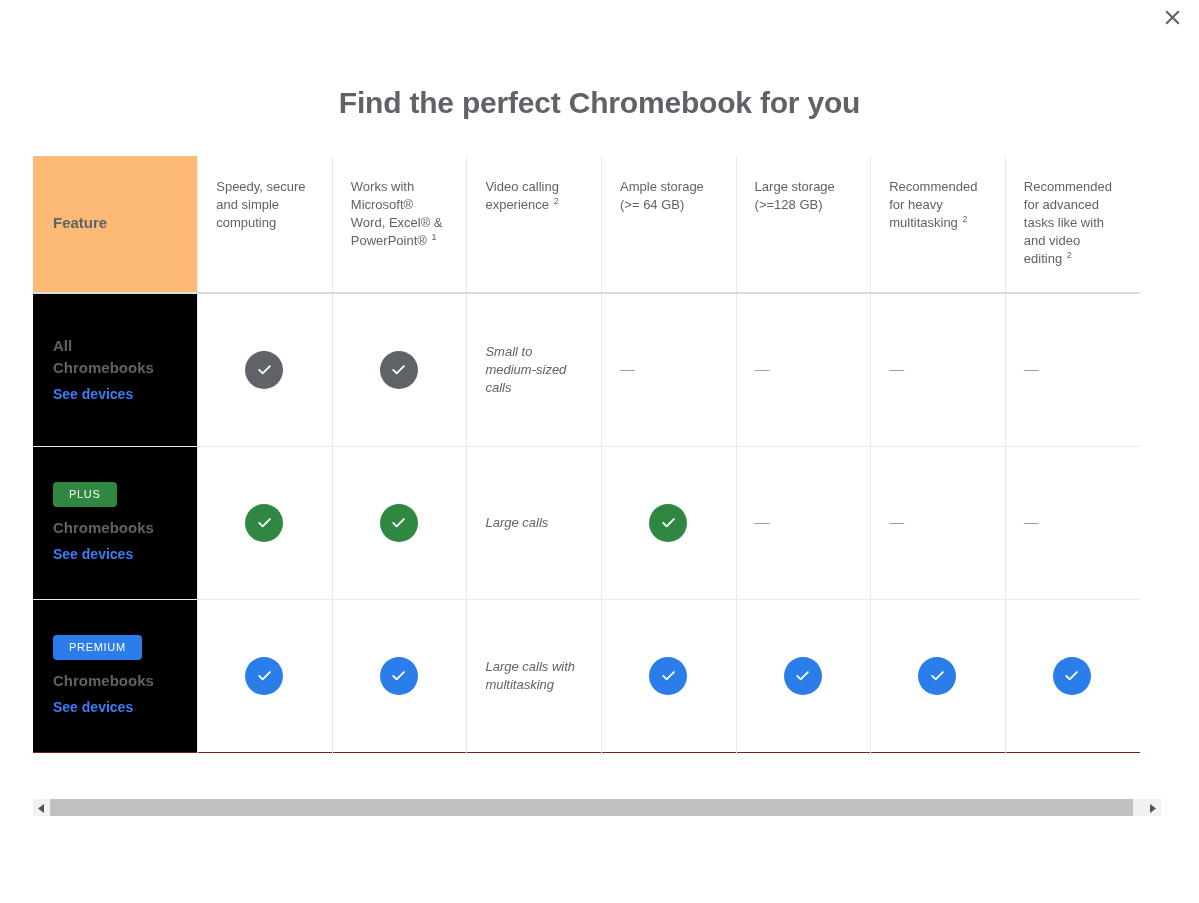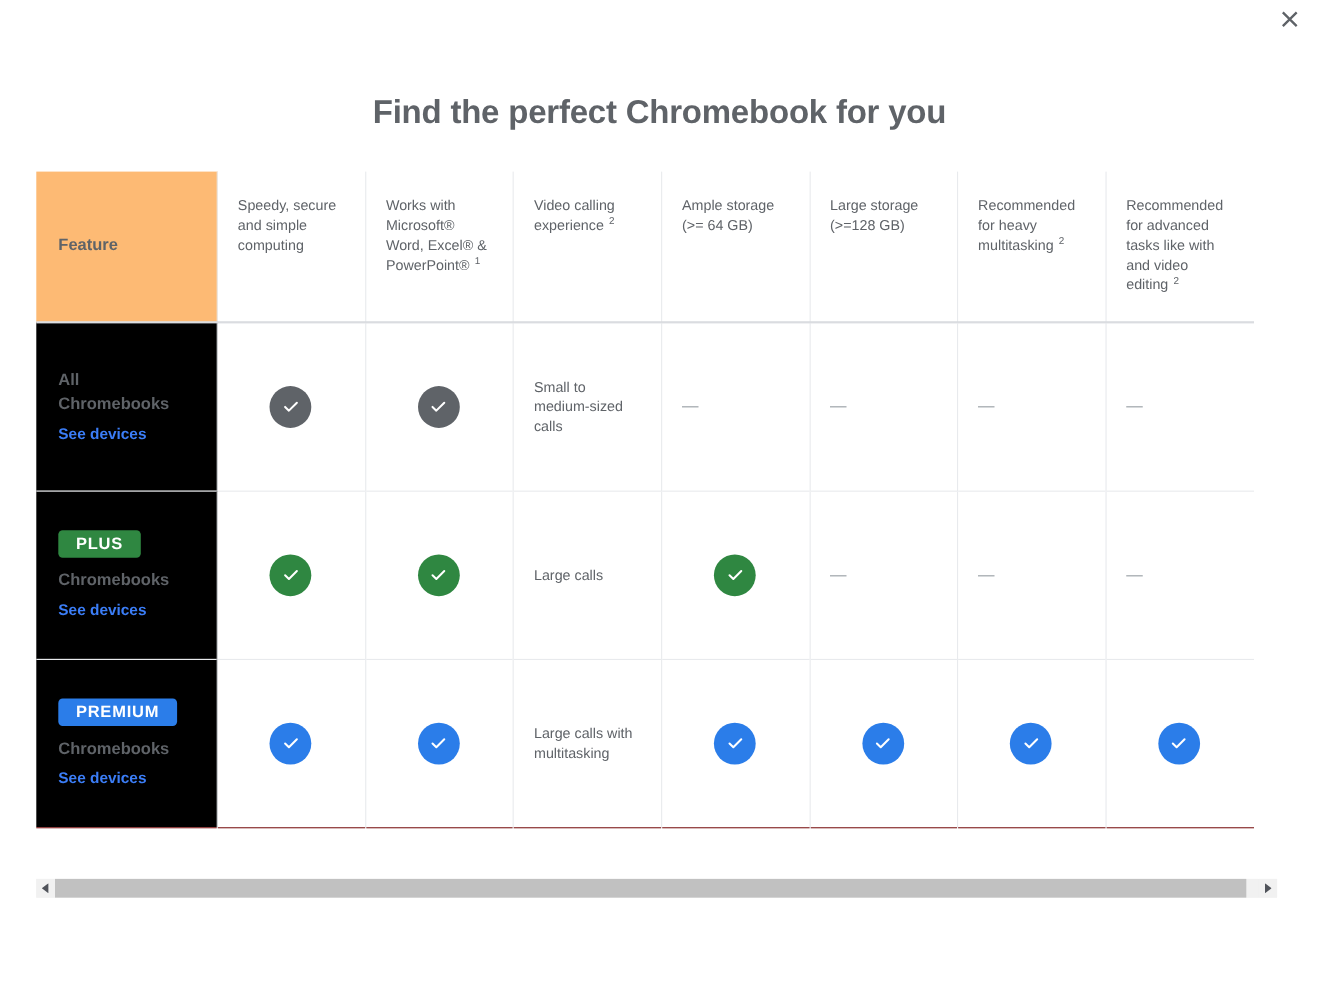--- a/index.html
+++ b/index.html
@@ -120,22 +120,22 @@
     font-weight: bold;
     color: #5f6368;
     line-height: 22px;
   }
   .tier-name .l1 { display: block; }
   .tier-name .l2 { display: block; }
 
   .badge {
     display: inline-block;
     color: #ffffff;
-    font-size: 15px;
-    font-weight: bold;
+    font-size: 11px;
+    font-weight: normal;
     letter-spacing: 0.7px;
     padding: 6px 16px;
     border-radius: 4px;
     line-height: 13px;
     margin-bottom: 10px;
   }
   .badge.plus    { background: #2f8741; }
   .badge.premium { background: #2b7de9; }
 
   .see-devices {
@@ -163,21 +163,21 @@
   .check.blue  { background: #2b7de9; }
   .check svg { display: block; }
 
   .dash {
     display: inline-block;
     color: #9aa0a6;
     font-size: 15px;
     line-height: 1;
   }
 
-  .cell-text { display: block; }
+  .cell-text { display: block; font-style: italic; }
 
   
   .hscroll {
     position: absolute;
     left: 33px;
     top: 799px;
     width: 1128px;
     height: 17px;
     background: #f1f1f1;
     display: flex;

